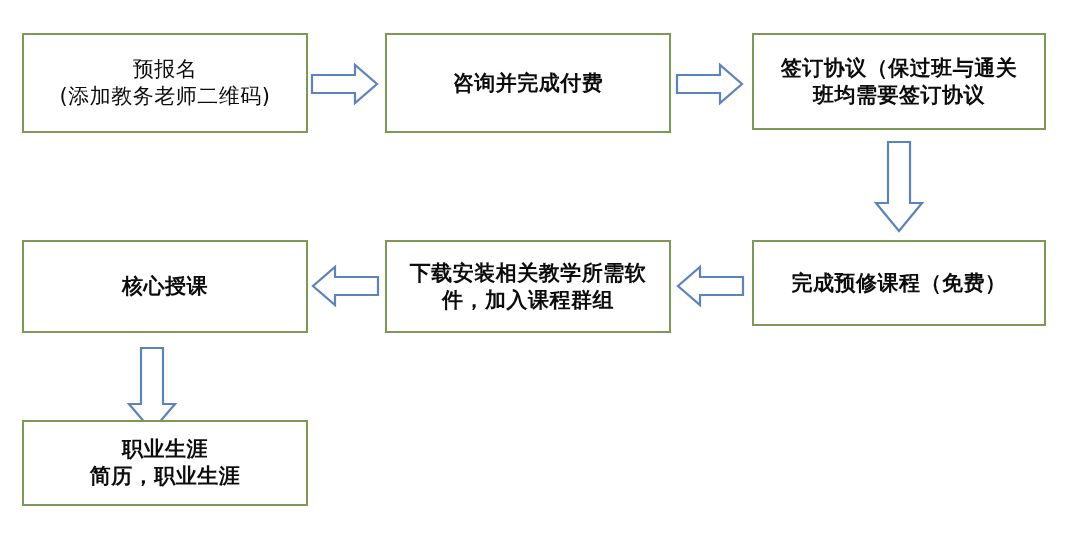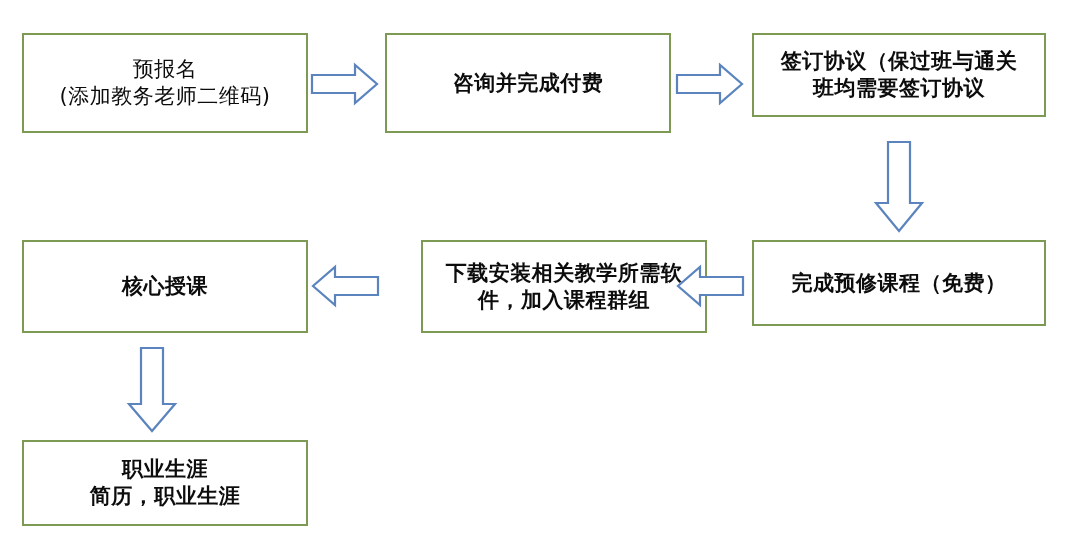--- a/index.html
+++ b/index.html
@@ -76,57 +76,57 @@
   <div class="node bold" style="left:385px; top:33px; width:286px; height:100px;">
     <span class="label">咨询并完成付费</span>
   </div>
 
   <div class="arrow" style="left:676px; top:63px; width:68px; height:42px;">
     <svg width="68" height="42" viewBox="0 0 68 42" aria-hidden="true">
       <polygon points="1,12 44,12 44,2 66,21 44,40 44,30 1,30"></polygon>
     </svg>
   </div>
 
-  <div class="node bold" style="left:752px; top:33px; width:294px; height:84px;">
+  <div class="node bold" style="left:752px; top:33px; width:294px; height:97px;">
     <span class="label"><span>签订协议（保过班与通关</span><br><span>班均需要签订协议</span></span>
   </div>
 
   <div class="arrow" style="left:873px; top:141px; width:52px; height:92px;">
     <svg width="52" height="92" viewBox="0 0 52 92" aria-hidden="true">
       <polygon points="15,1 37,1 37,62 49,62 26,90 3,62 15,62"></polygon>
     </svg>
   </div>
 
   <div class="node bold" style="left:22px; top:240px; width:286px; height:93px;">
     <span class="label">核心授课</span>
   </div>
 
   <div class="arrow" style="left:311px; top:265px; width:68px; height:42px;">
     <svg width="68" height="42" viewBox="0 0 68 42" aria-hidden="true">
       <polygon points="67,12 24,12 24,2 2,21 24,40 24,30 67,30"></polygon>
     </svg>
   </div>
 
-  <div class="node bold" style="left:385px; top:240px; width:286px; height:93px;margin-left:36px;">
+  <div class="node bold" style="left:385px; top:240px; width:286px; height:93px;">
     <span class="label"><span>下载安装相关教学所需软</span><br><span>件，加入课程群组</span></span>
   </div>
 
   <div class="arrow" style="left:676px; top:265px; width:68px; height:42px;">
     <svg width="68" height="42" viewBox="0 0 68 42" aria-hidden="true">
       <polygon points="67,12 24,12 24,2 2,21 24,40 24,30 67,30"></polygon>
     </svg>
   </div>
 
   <div class="node bold" style="left:752px; top:240px; width:294px; height:86px;align-items:center;">
     <span class="label">完成预修课程（免费）</span>
   </div>
 
   <div class="arrow" style="left:126px; top:347px; width:52px; height:86px;">
     <svg width="52" height="86" viewBox="0 0 52 86" aria-hidden="true">
       <polygon points="15,1 37,1 37,57 49,57 26,84 3,57 15,57"></polygon>
     </svg>
   </div>
 
-  <div class="node bold" style="left:22px; top:440px; width:286px; height:86px;">
+  <div class="node bold" style="left:22px; top:420px; width:286px; height:86px;">
     <span class="label"><span>职业生涯</span><br><span>简历，职业生涯</span></span>
   </div>
 
 </div>
 
 </body></html>

